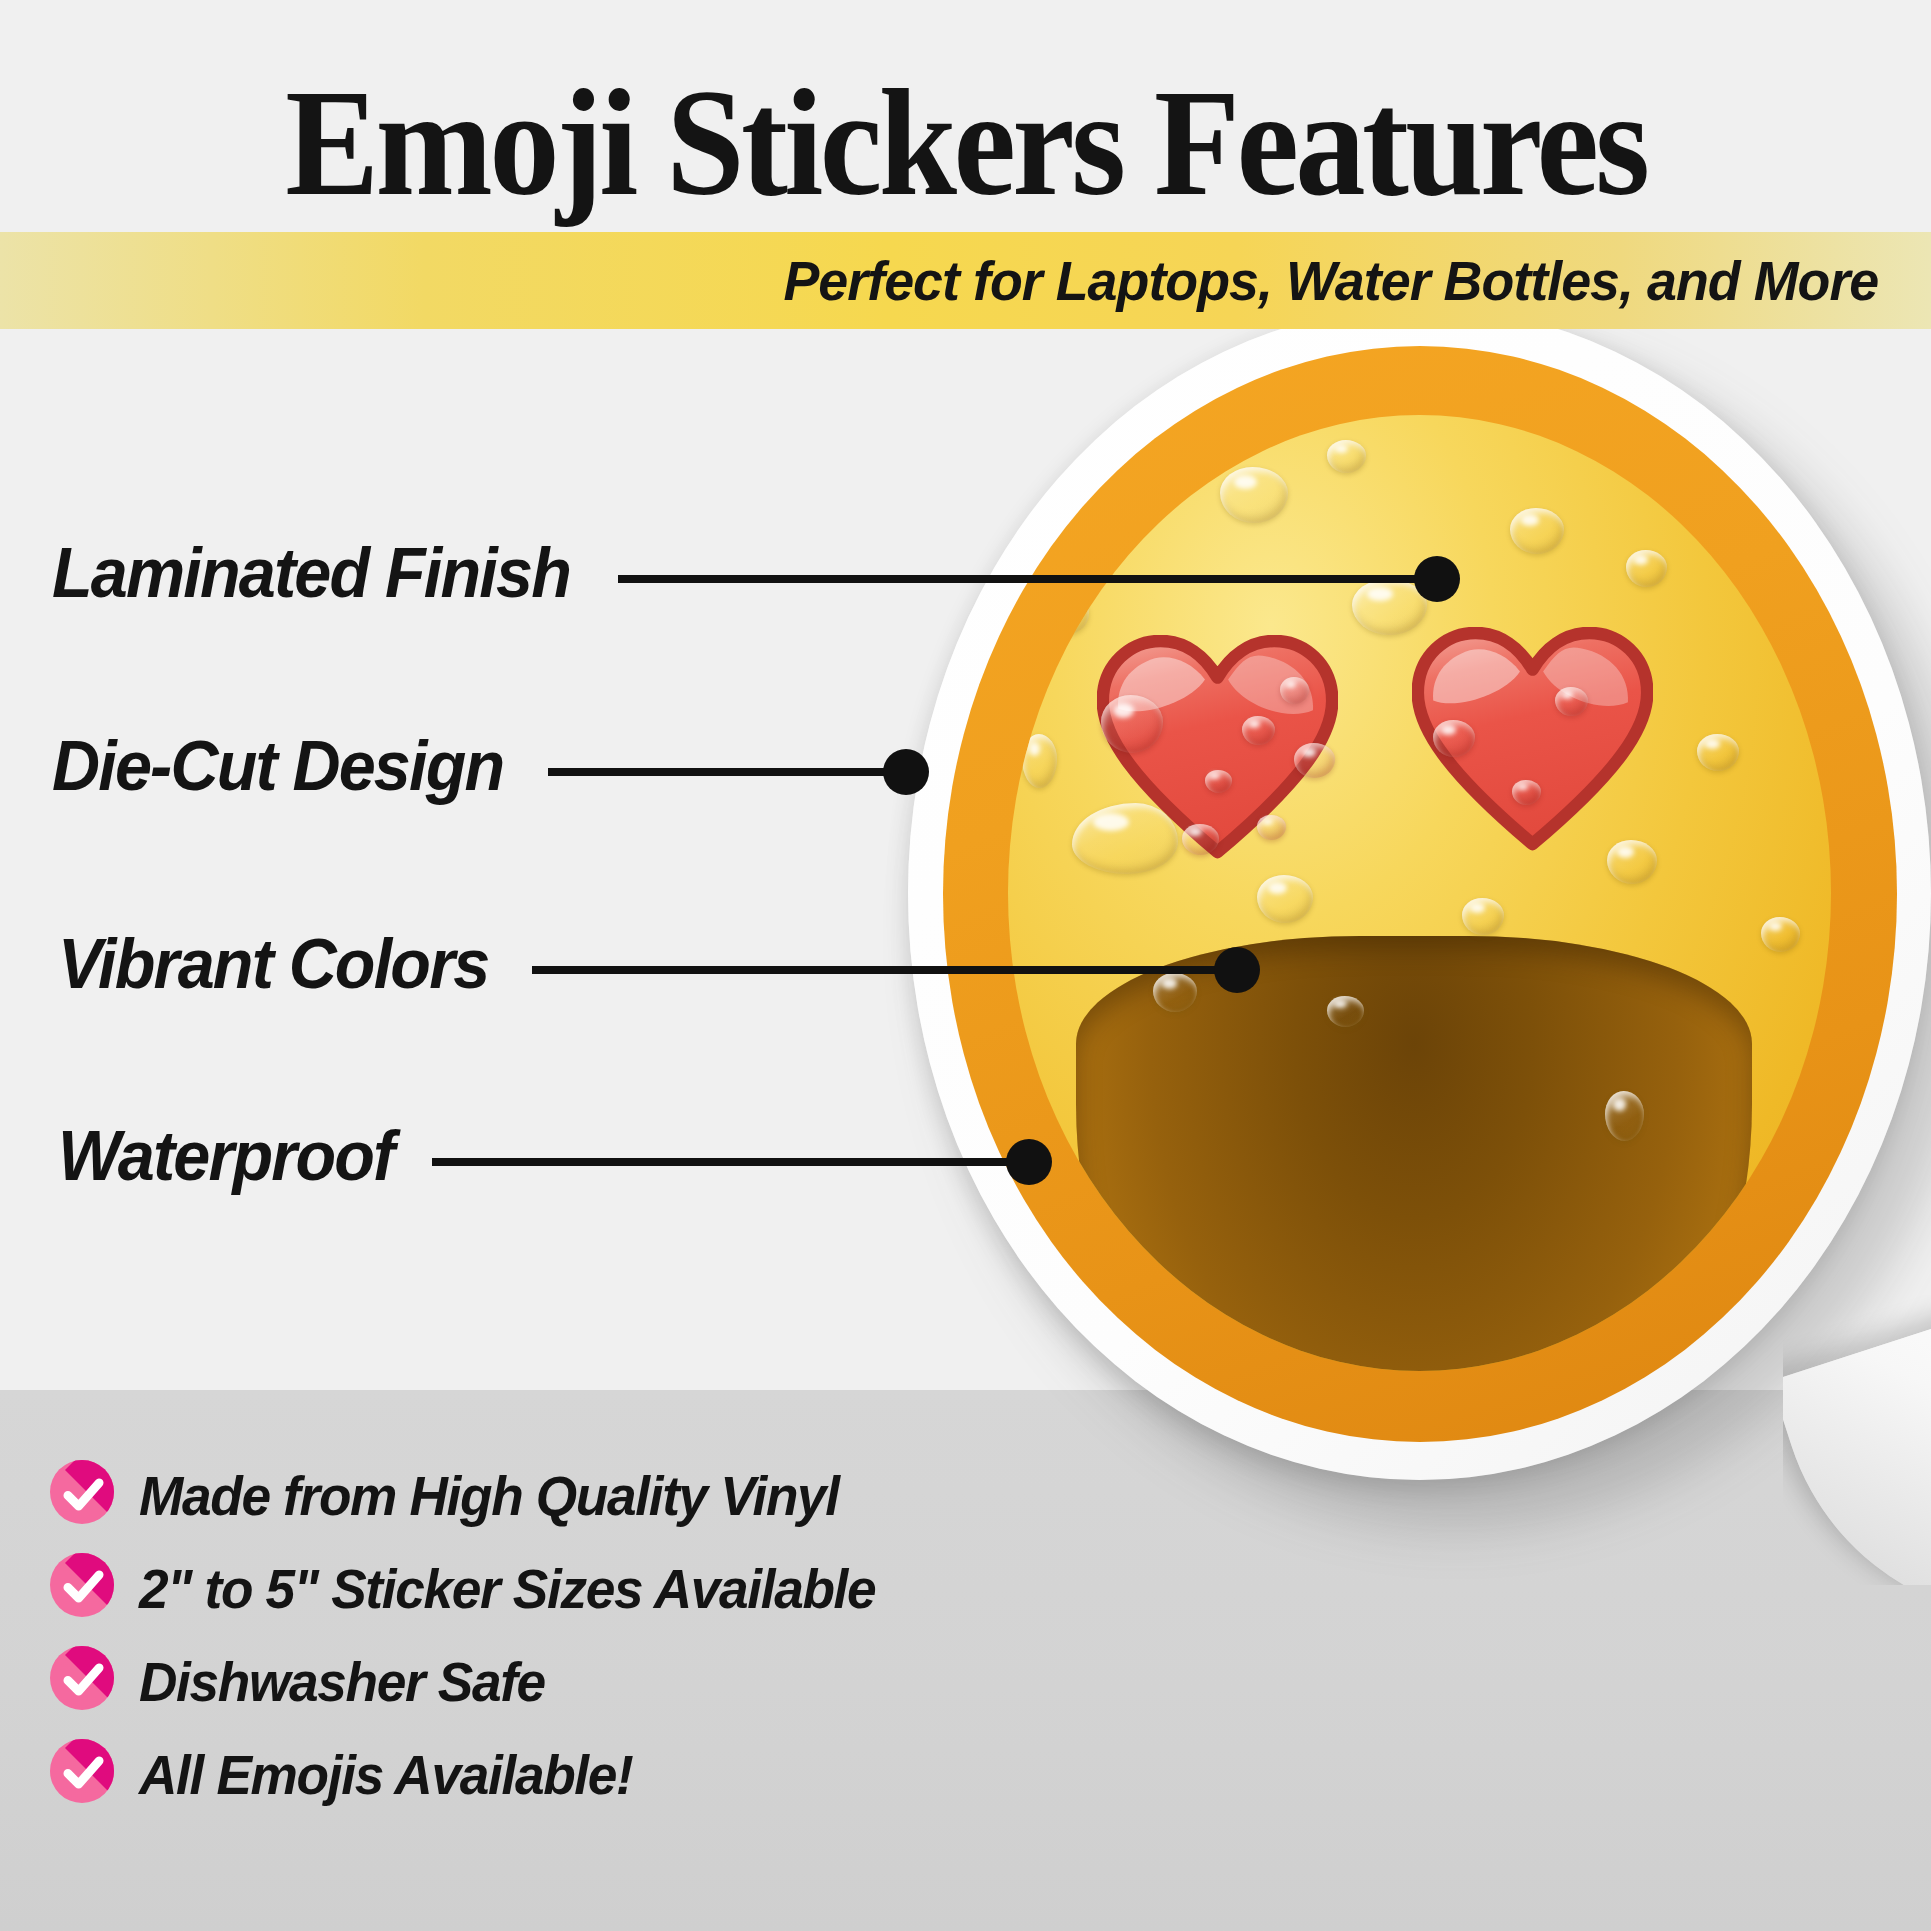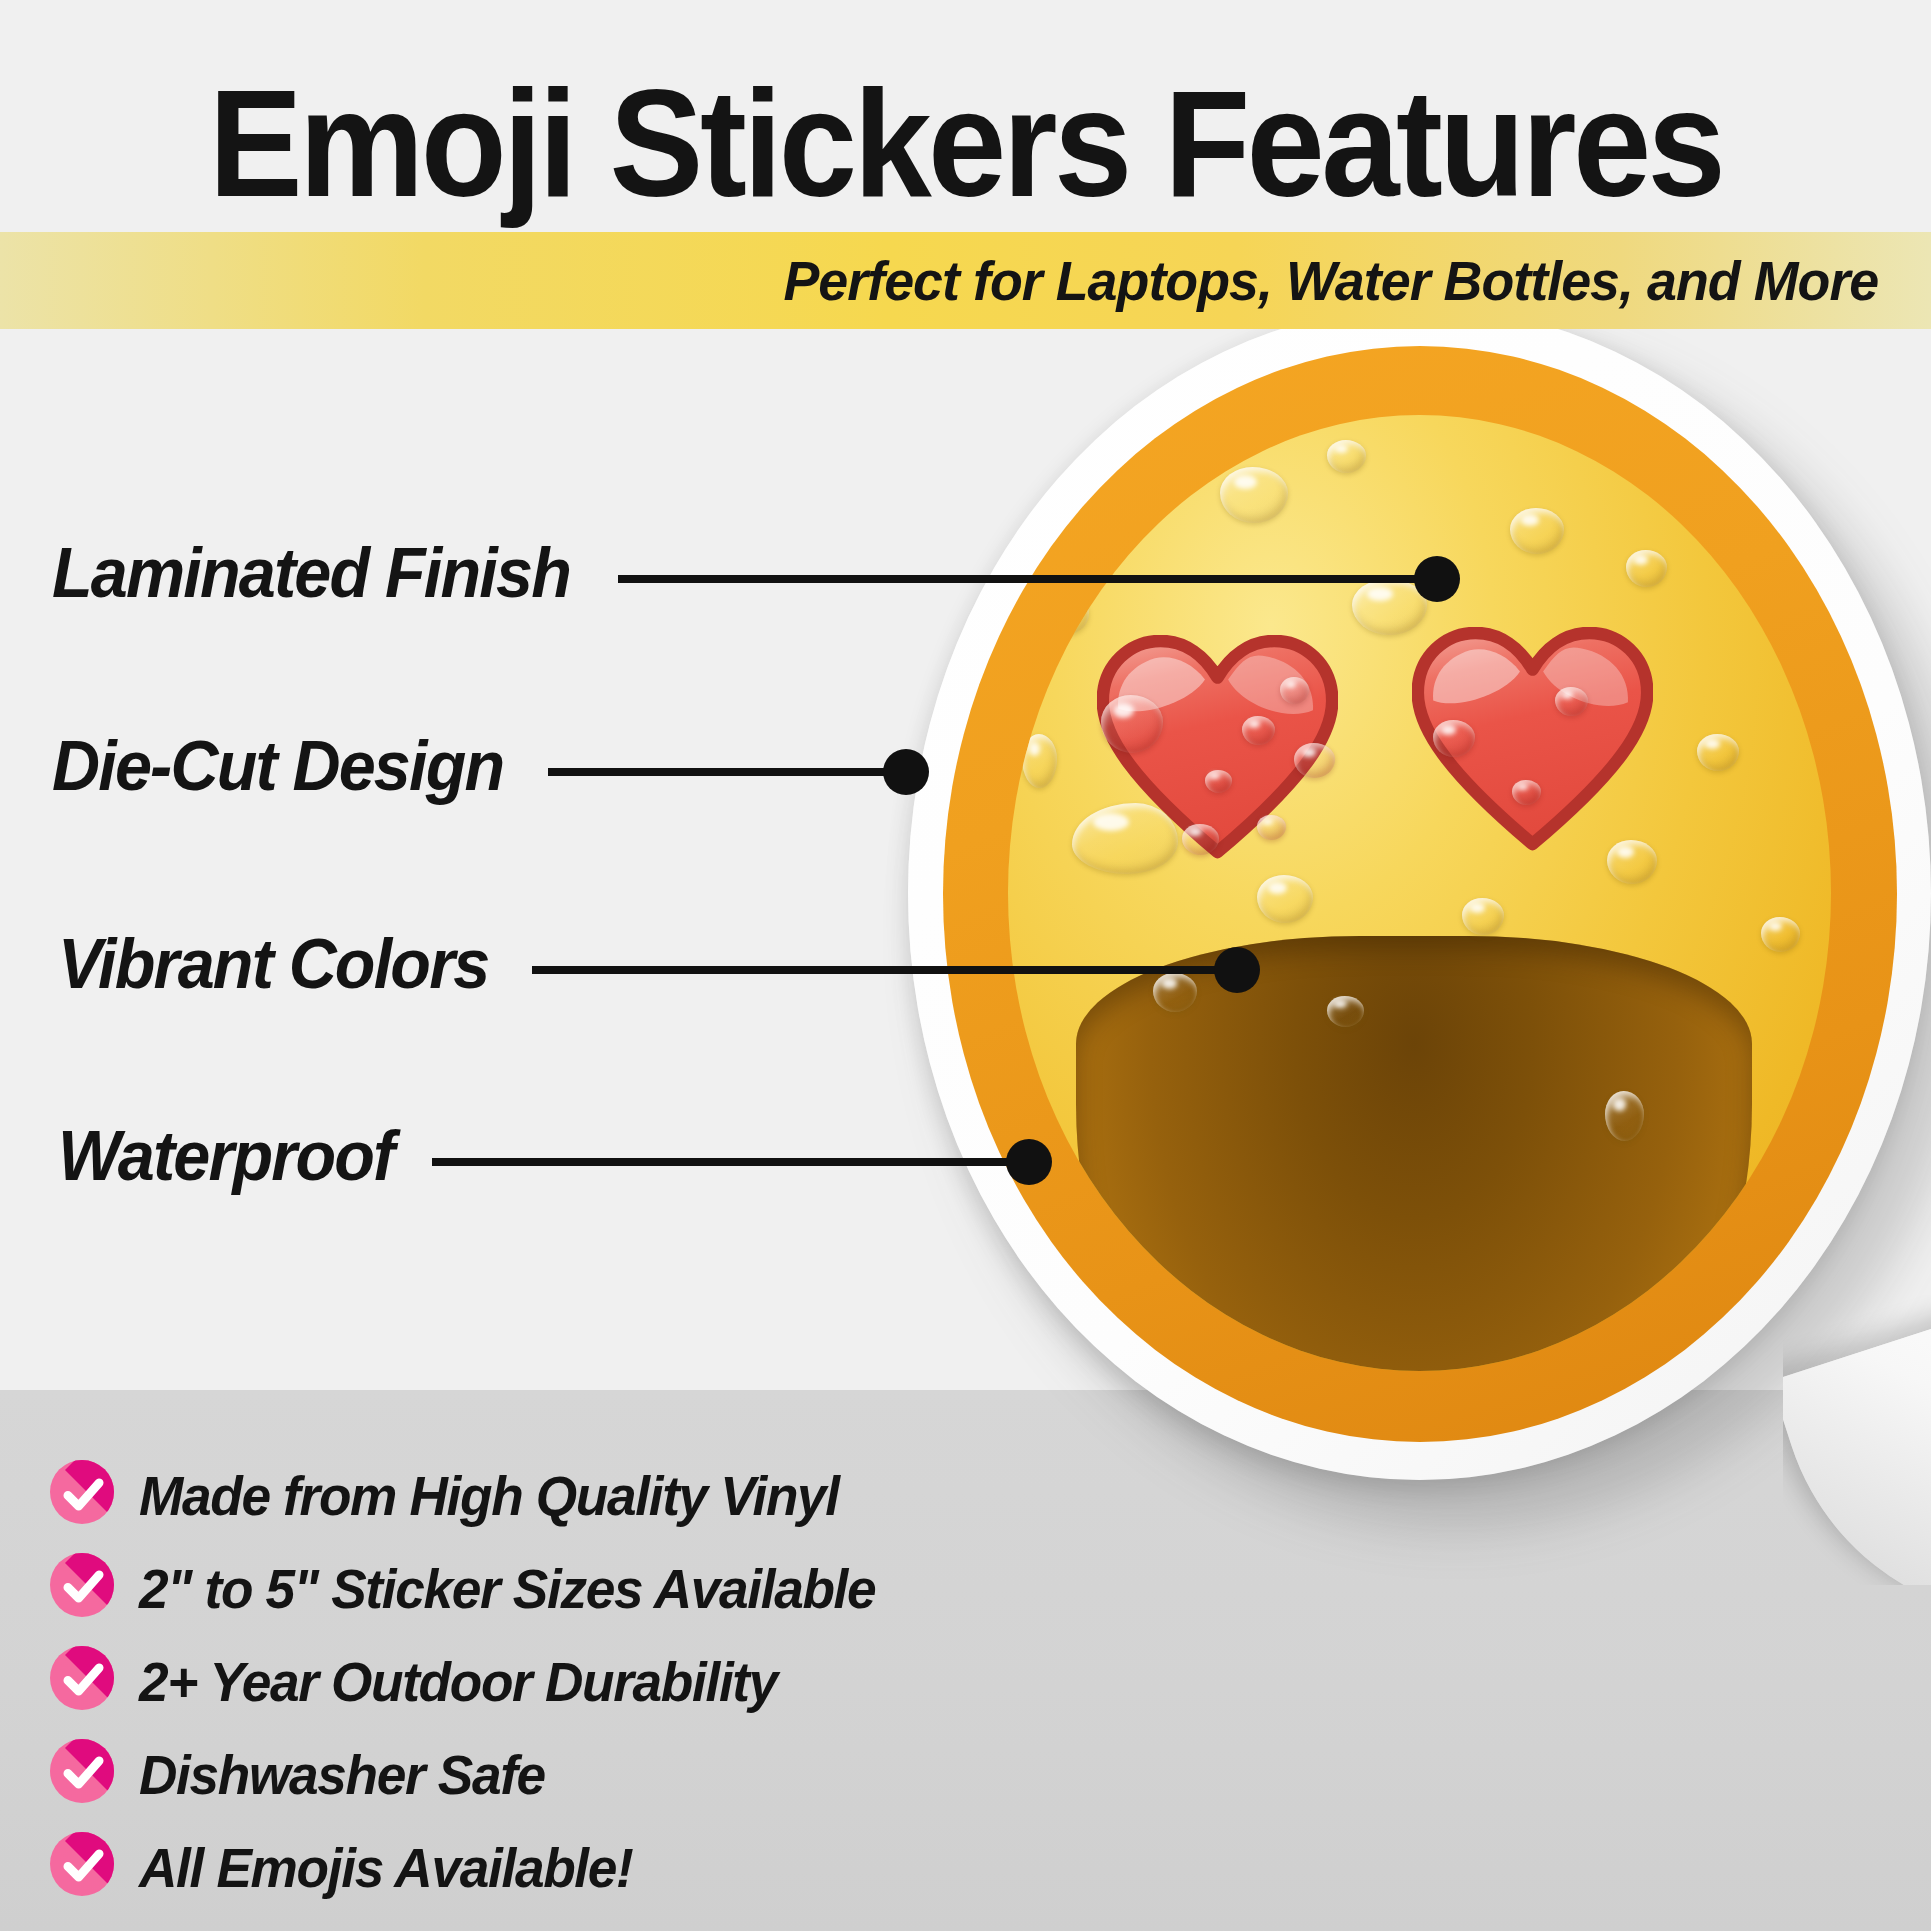--- a/index.html
+++ b/index.html
@@ -21,21 +21,21 @@
     background:#f0f0f0;
   }
   .bg-bottom {
     position:absolute; left:0; top:1390px; width:1931px; height:541px;
     background:linear-gradient(180deg,#d6d6d6 0%,#d3d3d3 55%,#cfcfcf 100%);
   }
 
   
   .header {
     position:absolute; left:0; top:0; width:1931px; height:232px;
-    display:flex; align-items:flex-end; justify-content:center;
+    display:flex; align-items:flex-end; justify-content:center;font-family:Liberation Serif, serif;
   }
   .header-title {
     font-size:153px;
     font-weight:bold;
     letter-spacing:-3.9px;
     color:#141414;
     line-height:1;
     padding-bottom:13.5px;
     transform:scaleX(0.92);
     white-space:nowrap;
@@ -365,46 +365,37 @@
     <div class="check-row">
       <span class="check-badge">
         <span class="shadow"></span>
         <svg class="tick" viewBox="0 0 42 42" xmlns="http://www.w3.org/2000/svg">
           <path d="M5 22 L16 33 L37 9" fill="none" stroke="#ffffff" stroke-width="9" stroke-linecap="round" stroke-linejoin="round"></path>
         </svg>
       </span>
       <span class="check-label">2" to 5" Sticker Sizes Available</span>
     </div>
 
+
     <div class="check-row">
       <span class="check-badge">
         <span class="shadow"></span>
         <svg class="tick" viewBox="0 0 42 42" xmlns="http://www.w3.org/2000/svg">
           <path d="M5 22 L16 33 L37 9" fill="none" stroke="#ffffff" stroke-width="9" stroke-linecap="round" stroke-linejoin="round"></path>
         </svg>
       </span>
-      <span class="check-label">2+ Year Outdoor Durability</span>
+      <span class="check-label">Dishwasher Safe</span>
     </div>
 
     <div class="check-row">
       <span class="check-badge">
         <span class="shadow"></span>
         <svg class="tick" viewBox="0 0 42 42" xmlns="http://www.w3.org/2000/svg">
           <path d="M5 22 L16 33 L37 9" fill="none" stroke="#ffffff" stroke-width="9" stroke-linecap="round" stroke-linejoin="round"></path>
         </svg>
       </span>
-      <span class="check-label">Dishwasher Safe</span>
-    </div>
-
-    <div class="check-row">
-      <span class="check-badge">
-        <span class="shadow"></span>
-        <svg class="tick" viewBox="0 0 42 42" xmlns="http://www.w3.org/2000/svg">
-          <path d="M5 22 L16 33 L37 9" fill="none" stroke="#ffffff" stroke-width="9" stroke-linecap="round" stroke-linejoin="round"></path>
-        </svg>
-      </span>
       <span class="check-label">All Emojis Available!</span>
     </div>
 
   </div>
 
 </div>
 
 
 </body></html>

